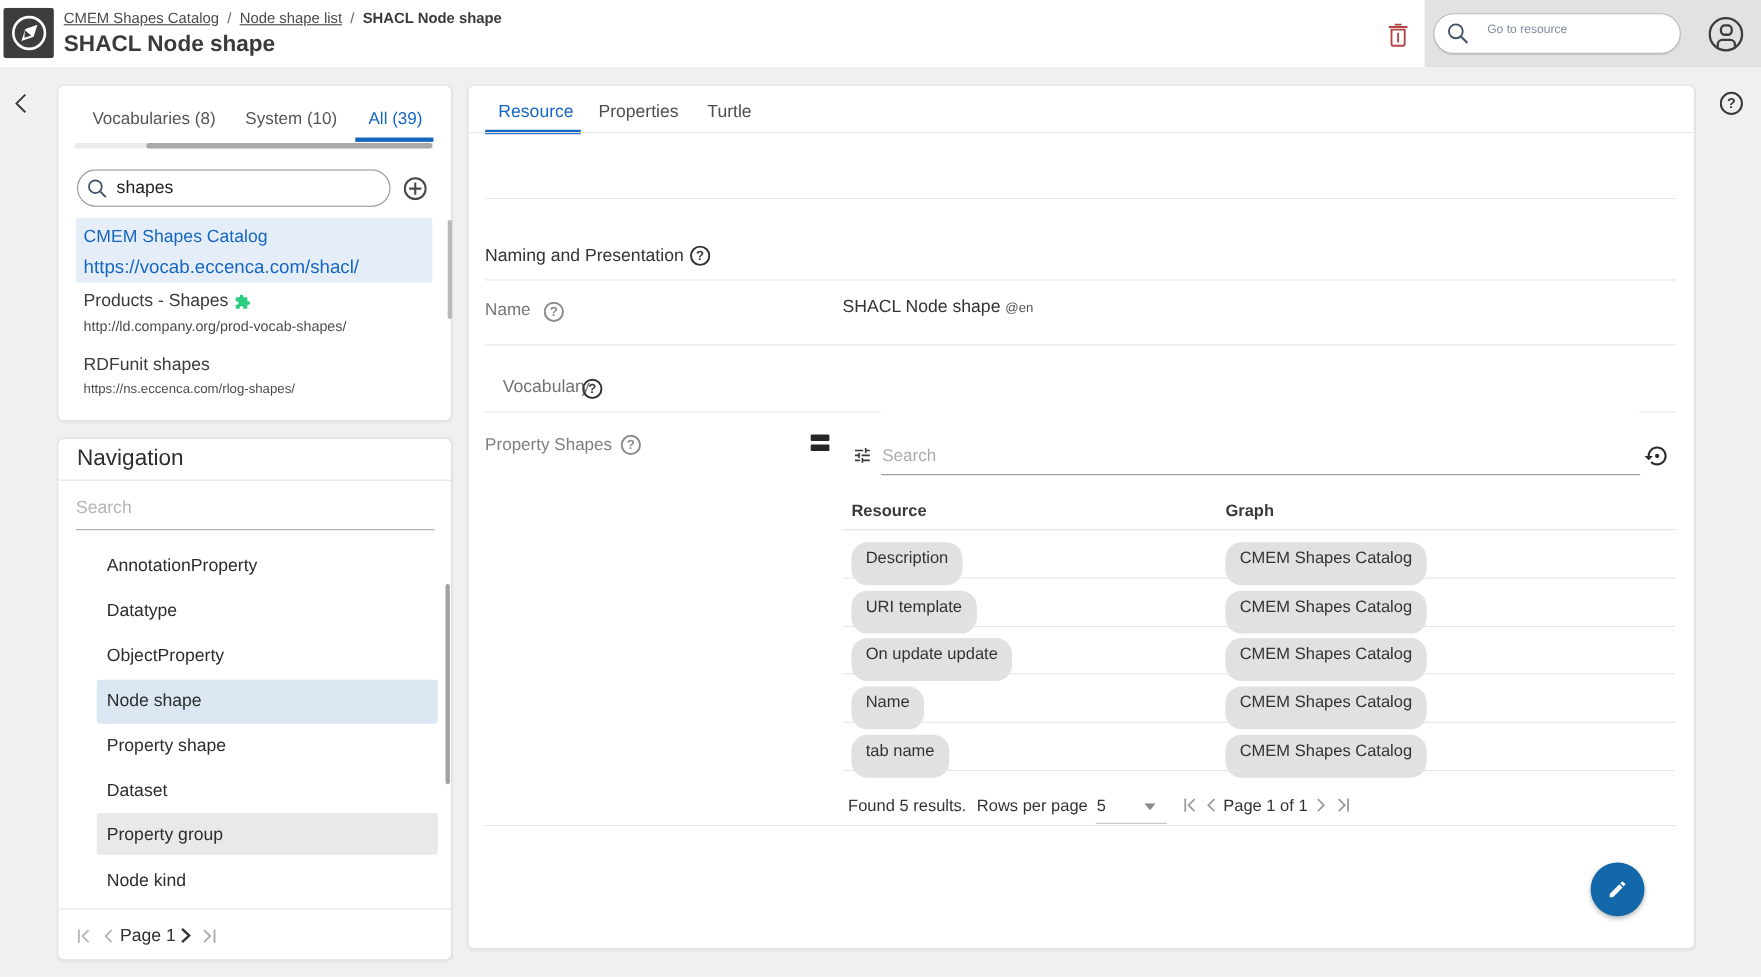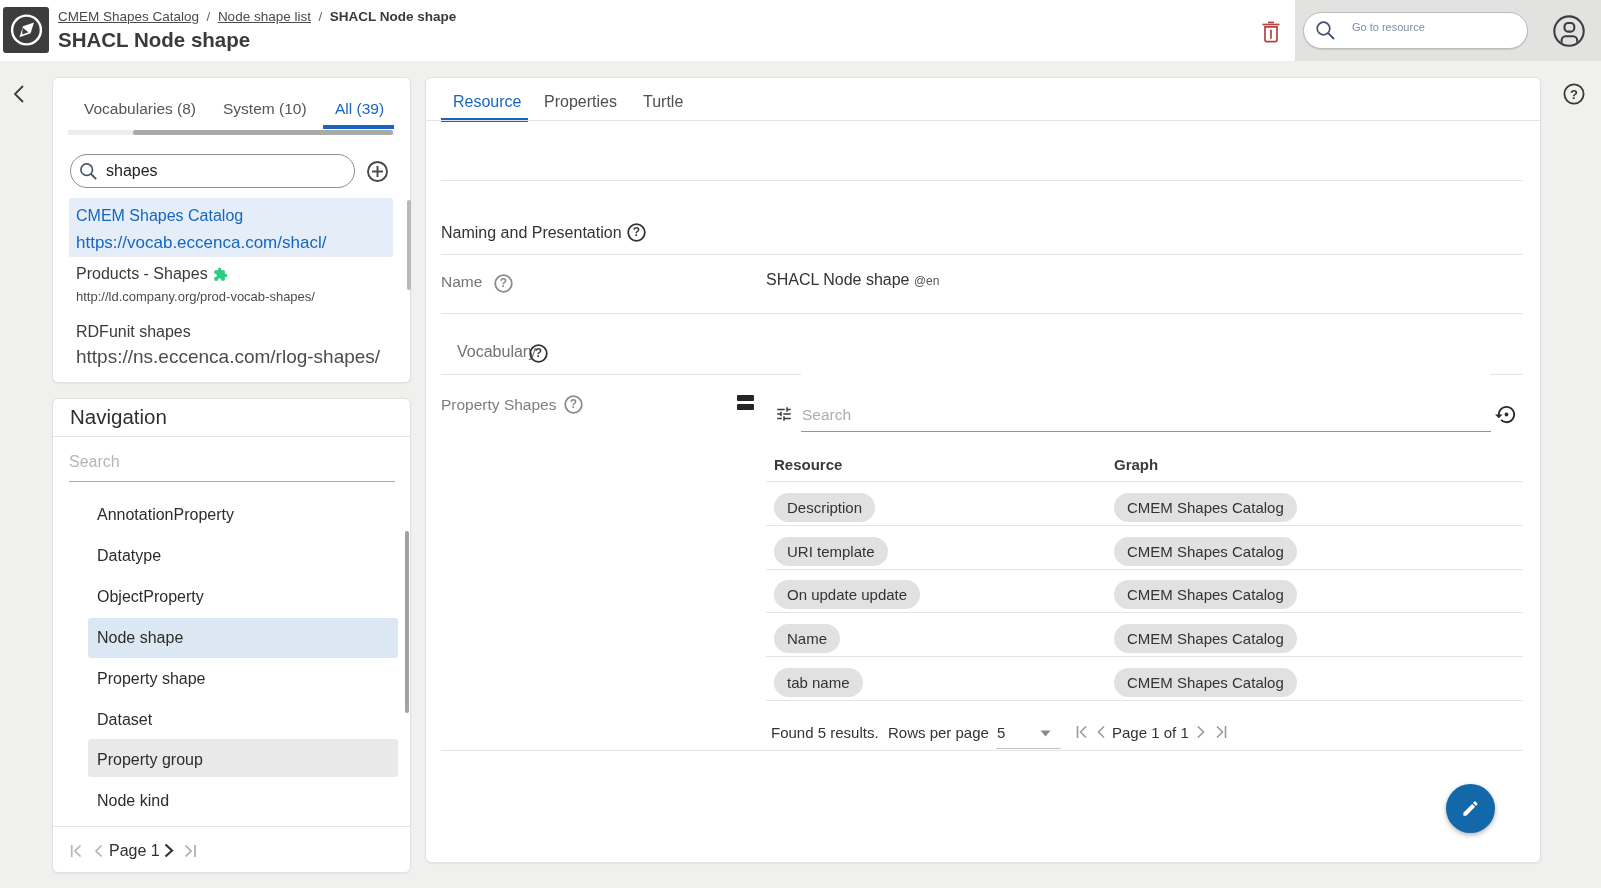--- a/index.html
+++ b/index.html
@@ -1,21 +1,21 @@
 <!DOCTYPE html>
 <html><head>
 <meta charset="utf-8">
 <style>
   * { margin:0; padding:0; box-sizing:border-box; }
   html,body { width:1601px; height:888px; overflow:hidden; }
   body { background:#f0f0ee; font-family:"Liberation Sans", sans-serif; position:relative; }
   .abs { position:absolute; }
   .card { position:absolute; background:#fff; border:1px solid #e1e1e0; border-radius:6px; box-shadow:0 1px 2px rgba(0,0,0,0.05); }
   .hr { position:absolute; height:1px; background:#e4e4e4; }
-  .chip, .gchip { position:absolute; height:29px; line-height:29px; border-radius:14.5px; background:#e1e1e1; color:#333; font-size:15px; padding:0 13px; }
+  .chip, .gchip { position:absolute; height:39px; line-height:29px; border-radius:14.5px; background:#e1e1e1; color:#333; font-size:15px; padding:0 13px; }
   .chip { left:774px; }
   .gchip { left:1114px; }
 </style>
 </head>
 <body>
 
 <div class="abs" style="left:0;top:0;width:1601px;height:61px;background:#ffffff;"></div>
 <div class="abs" style="left:1295px;top:0;width:306px;height:61px;background:#e2e2e1;"></div>
 
 <svg class="abs" style="left:3px;top:7px;" width="46" height="46" viewBox="0 0 46 46">
@@ -97,21 +97,21 @@
 <div class="abs" style="left:76px;top:207px;font-size:16px;color:#1666c1;">CMEM Shapes Catalog</div>
 <div class="abs" style="left:76px;top:233px;font-size:17px;color:#1666c1;">https://vocab.eccenca.com/shacl/</div>
 
 <div class="abs" style="left:76px;top:265px;font-size:16px;color:#3a3a3a;">Products - Shapes</div>
 <svg class="abs" style="left:213px;top:267px;" width="15" height="15" viewBox="0 0 24 24">
   <path fill="#2bcd80" d="M20.5 11H19V7c0-1.1-.9-2-2-2h-4V3.5C13 2.12 11.88 1 10.5 1S8 2.12 8 3.5V5H4c-1.1 0-1.99.9-1.99 2v3.8H3.5c1.49 0 2.7 1.21 2.7 2.7s-1.21 2.7-2.7 2.7H2V20c0 1.1.9 2 2 2h3.8v-1.5c0-1.49 1.21-2.7 2.7-2.7 1.49 0 2.7 1.21 2.7 2.7V22H17c1.1 0 2-.9 2-2v-4h1.5c1.38 0 2.5-1.12 2.5-2.5S21.88 11 20.5 11z"></path>
 </svg>
 <div class="abs" style="left:76px;top:289px;font-size:13px;color:#4c4c4c;">http://ld.company.org/prod-vocab-shapes/</div>
 
 <div class="abs" style="left:76px;top:323px;font-size:16px;color:#3a3a3a;">RDFunit shapes</div>
-<div class="abs" style="left:76px;top:346px;font-size:19px;color:#4c4c4c;text-align:center;">https://ns.eccenca.com/rlog-shapes/</div>
+<div class="abs" style="left:76px;top:346px;font-size:12px;color:#4c4c4c;text-align:center;">https://ns.eccenca.com/rlog-shapes/</div>
 
 <div class="abs" style="left:406.5px;top:199.5px;width:4px;height:90px;background:#b9b9b9;border-radius:2px;"></div>
 
 <div class="card" style="left:52px;top:398px;width:359px;height:475px;"></div>
 <div class="abs" style="left:70px;top:405px;font-size:20.5px;color:#2e2e2e;">Navigation</div>
 <div class="hr" style="left:53px;top:436px;width:357px;"></div>
 <div class="abs" style="left:69px;top:453px;font-size:16px;color:#b5b5b5;">Search</div>
 <div class="abs" style="left:69px;top:481px;width:326px;height:1px;background:#a8a8a8;"></div>
 
 <div class="abs" style="left:97px;top:506px;font-size:16px;color:#2c2c2c;">AnnotationProperty</div>

